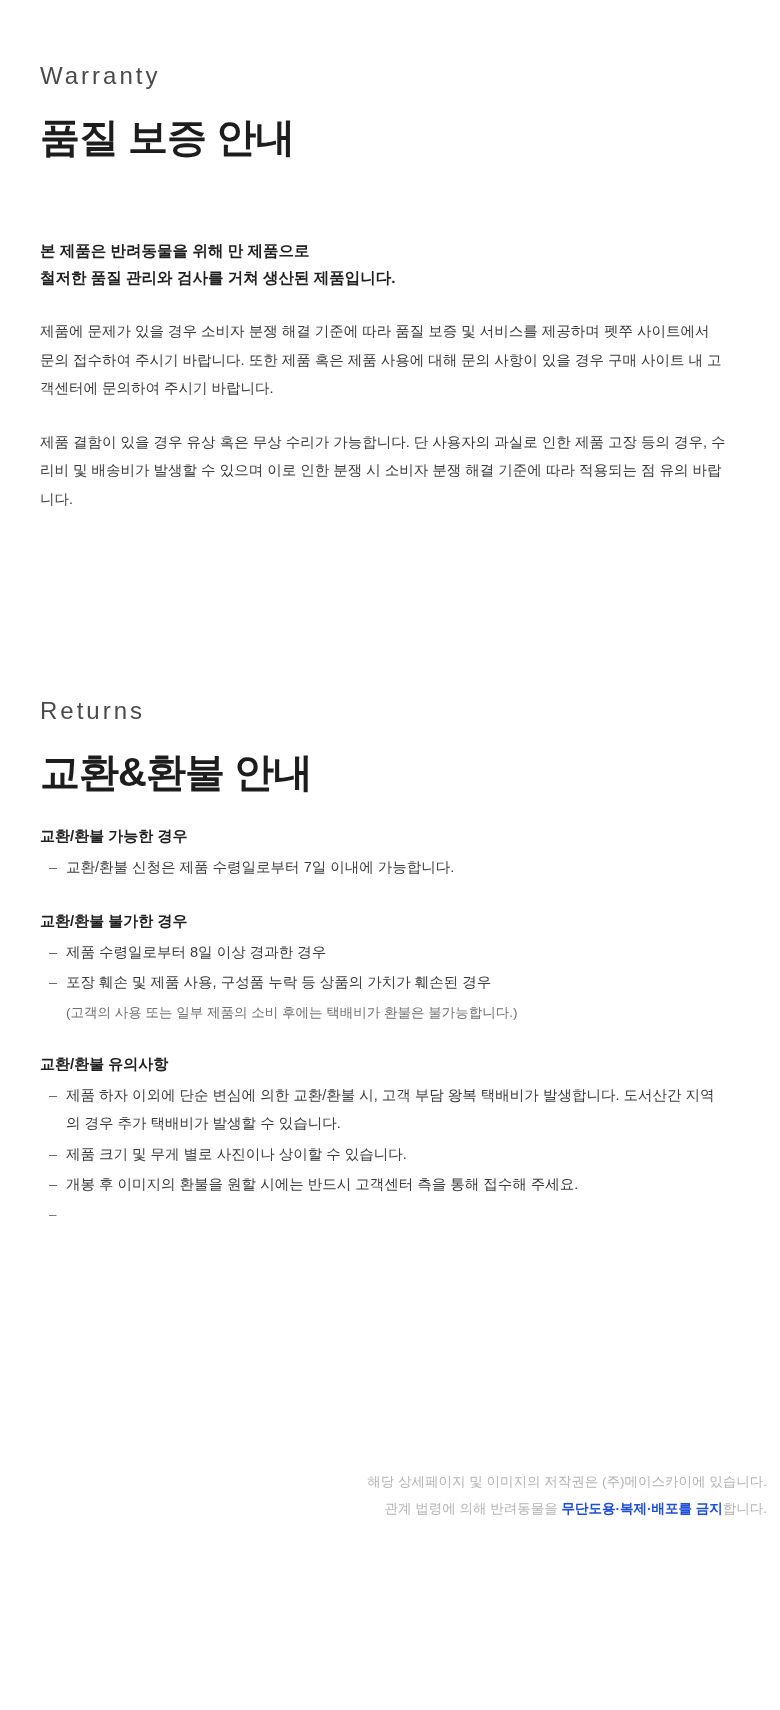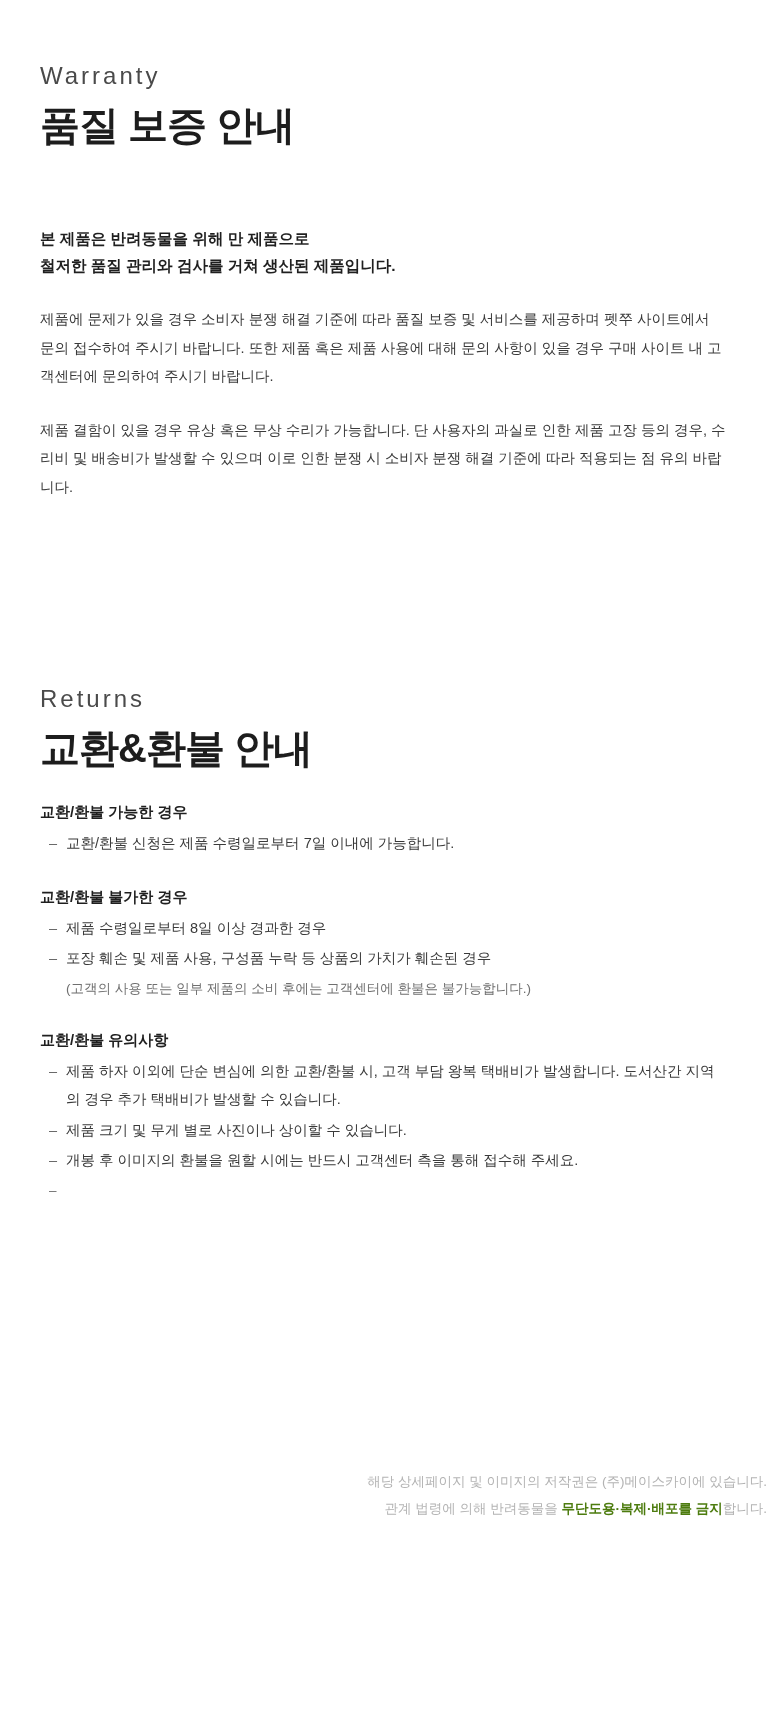--- a/index.html
+++ b/index.html
@@ -31,21 +31,21 @@
     font-size: 24px;
     letter-spacing: 3px;
     color: #4a4a4a;
     font-weight: 400;
   }
   .headline {
     font-size: 40px;
     font-weight: 700;
     color: #1d1d1d;
     letter-spacing: -1px;
-    margin-top: 8px;
+    margin-top: 20px;
   }
 
   .warranty-wrap { padding-top: 62px; }
 
   .lead {
     margin-top: 72px;
     font-size: 15.5px;
     font-weight: 700;
     color: #1f1f1f;
     line-height: 1.75;
@@ -102,21 +102,21 @@
   .footer {
     position: absolute;
     left: 0;
     right: 0;
     bottom: 188px;
     text-align: right;
     color: #b3b3b3;
     font-size: 13.5px;
     line-height: 1.95;
   }
-  .footer b { color: #4d7c0f; font-weight: 700; }
+  .footer b { color: #1d4ed8; font-weight: 700; }
 </style>
 </head>
 <body>
 
 <div class="page">
 
   <section class="section warranty-wrap">
     <div class="eyebrow">Warranty</div>
     <h1 class="headline">품질 보증 안내</h1>
 
@@ -149,21 +149,21 @@
         <li>
           <span class="dash">–</span>
           <span>제품 수령일로부터 8일 이상 경과한 경우</span>
         </li>
         <li>
           <span class="dash">–</span>
           <span>포장 훼손 및 제품 사용, 구성품 누락 등 상품의 가치가 훼손된 경우</span>
         </li>
         <li class="note">
           <span class="dash">–</span>
-          <span>(고객의 사용 또는 일부 제품의 소비 후에는 고객센터에 환불은 불가능합니다.)</span>
+          <span>(고객의 사용 또는 일부 제품의 소비 후에는 택배비가 환불은 불가능합니다.)</span>
         </li>
       </ul>
     </div>
 
     <div>
       <div class="sub-title">교환/환불 유의사항</div>
       <ul class="bullets">
         <li>
           <span class="dash">–</span>
           <span>제품 하자 이외에 단순 변심에 의한 교환/환불 시, 고객 부담 왕복 택배비가 발생합니다. 도서산간 지역의 경우 추가 택배비가 발생할 수 있습니다.</span>

